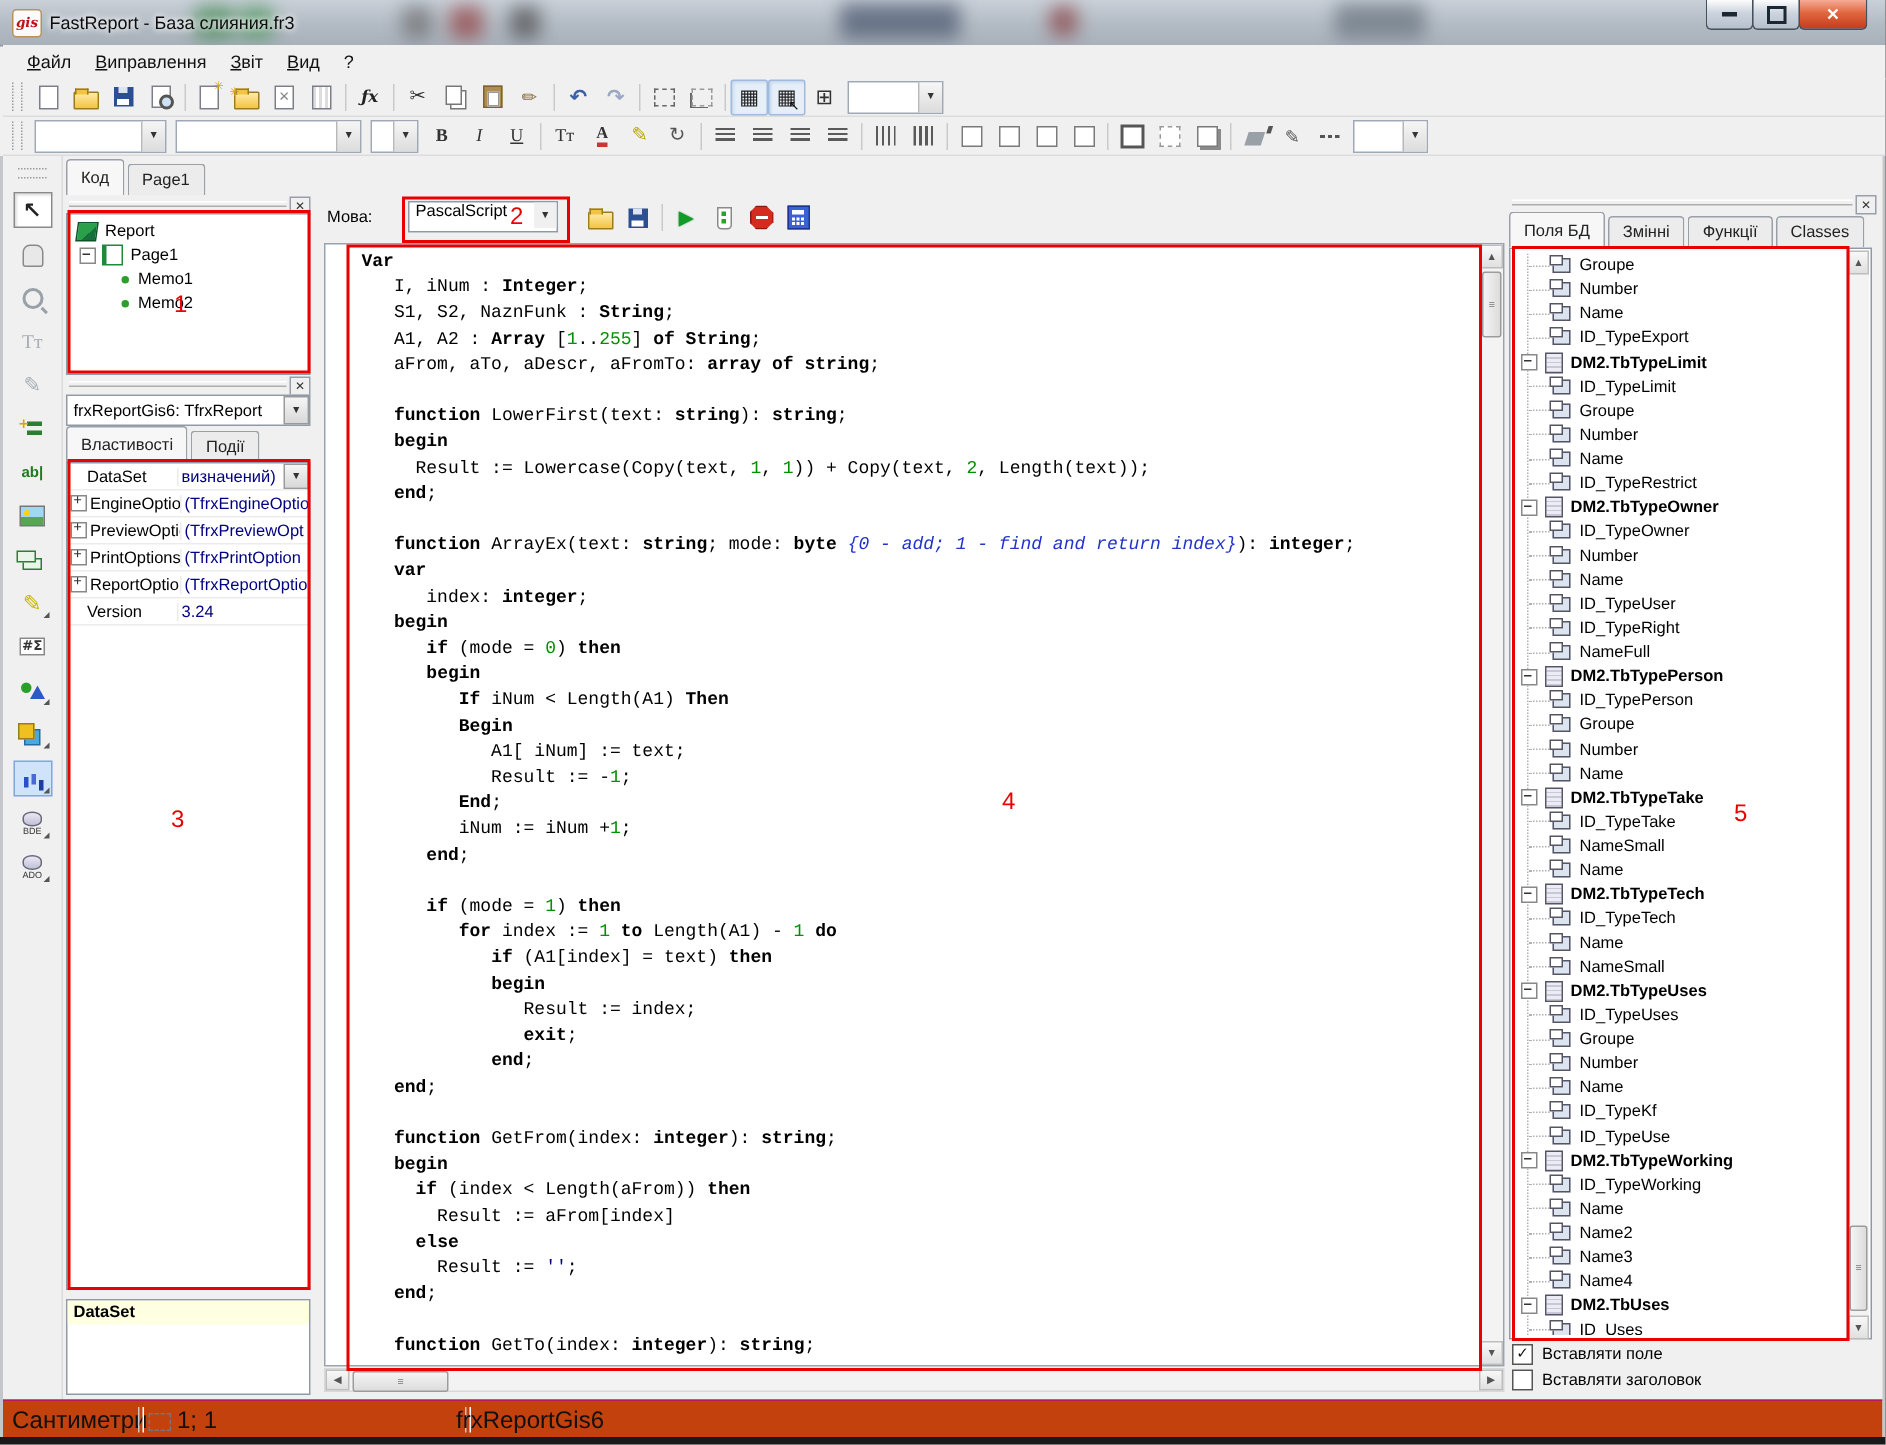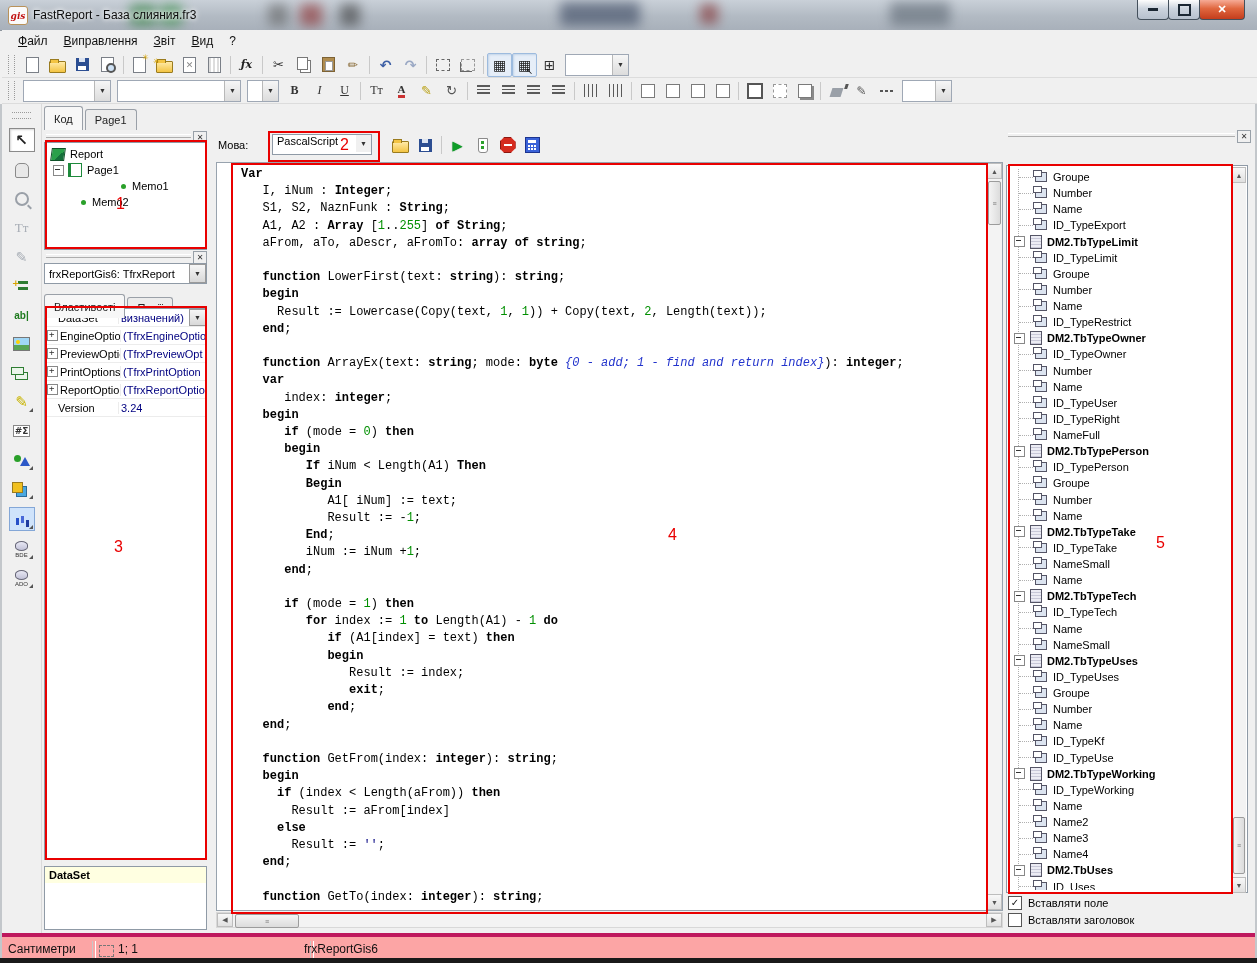--- a/index.html
+++ b/index.html
@@ -191,21 +191,21 @@
   .db-stub{width:14px;border-top:1px dotted #b0b0b0;flex:none;margin-left:9px;margin-right:2px;}
   .db-fld{width:10px;height:8px;border:1px solid #556;background:#dce4f0;flex:none;margin-right:6px;position:relative;}
   .db-fld::before{content:"";position:absolute;left:-3px;top:-3px;width:7px;height:5px;border:1px solid #556;background:#fff;}
   .db-table-label{font-weight:bold;}
   #rp-scroll{position:absolute;right:1px;top:1px;width:15px;height:726px;background:#f3f3f3;border-left:1px solid #d8d8d8;box-sizing:border-box;}
   #rp-opts{position:absolute;left:1008px;top:894px;font-size:11px;color:#000;}
   .opt-row{height:17px;display:flex;align-items:center;}
   .cb{width:12px;height:12px;border:1px solid #555;background:#fff;margin-right:6px;display:flex;align-items:center;justify-content:center;
     font:bold 10px "DejaVu Sans",sans-serif;color:#111;flex:none;}
   
-  #status{position:absolute;left:2px;top:933px;width:1253px;height:25px;background:#fca5a5;border-top:4px solid #be185d;font-size:12px;color:#111;}
+  #status{position:absolute;left:2px;top:933px;width:1253px;height:25px;background:#c2410c;border-top:1px solid #be185d;font-size:16px;color:#111;}
   .st-sep{position:absolute;top:4px;height:17px;width:2px;border-left:1px solid #c7c7c7;border-right:1px solid #fff;}
   .st-icon{position:absolute;left:97px;top:8px;width:13px;height:10px;border:1px dashed #777;}
   #bottomedge{position:absolute;left:0;top:958px;width:1257px;height:5px;background:#191919;}
   .sideedge{position:absolute;top:104px;height:854px;width:2px;background:#c3c7cb;}
   
   .anno{position:absolute;border:2px solid #e90000;z-index:40;pointer-events:none;}
   .anno-label{position:absolute;color:#e90000;font-size:16px;z-index:41;pointer-events:none;}
 </style>
 </head>
 <body>
@@ -485,38 +485,38 @@
   <div class="whitebox" id="tree-panel">
       <div class="tr-row" style="padding-left: 6px;">
         <span class="rt-report"></span>
         <span>Report</span>
       </div>
       <div class="tr-row" style="padding-left: 8px;">
         <div class="expbox"></div>
         <span class="rt-page"></span>
         <span>Page1</span>
       </div>
-      <div class="tr-row" style="padding-left: 36px; margin-left: 40px;">
+      <div class="tr-row" style="padding-left: 36px;">
         <span class="rt-memo"></span>
         <span>Memo1</span>
       </div>
       <div class="tr-row" style="padding-left: 36px;">
         <span class="rt-memo"></span>
         <span>Memo2</span>
       </div>
     </div>
 
   <div class="dockband" style="left:44px;top:251px;width:163px;">
     <div class="xbtn">✕</div>
   </div>
   <div id="obj-combo">
     <span style="flex:1;overflow:hidden;white-space:nowrap;">frxReportGis6: TfrxReport</span>
     <span class="pdrop" style="height:17px;">▼</span>
   </div>
-  <div class="tabrow" style="left:44px;top:296px;height:22px;" id="insp-tabs">
+  <div class="tabrow" style="left:44px;top:286px;height:22px;" id="insp-tabs">
       <div class="tab active">
         <span>Властивості</span>
       </div>
       <div class="tab">
         <span>Події</span>
       </div>
     </div>
   <div class="whitebox" id="props">
       <div class="prow">
         <div class="pexp-spacer"></div>
@@ -591,20 +591,34 @@
   </div>
   <div id="hscroll">
     <div class="sbtn" style="left:0;">◀</div>
     <div id="hthumb">≡</div>
     <div class="sbtn" style="right:0;">▶</div>
   </div>
 
   <div class="dockband" style="left:1006px;top:130px;width:245px;">
     <div class="xbtn">✕</div>
   </div>
+  <div class="tabrow" style="left:1006px;top:142px;height:23px;" id="rp-tabs">
+      <div class="tab active">
+        <span>Поля БД</span>
+      </div>
+      <div class="tab">
+        <span>Змінні</span>
+      </div>
+      <div class="tab">
+        <span>Функції</span>
+      </div>
+      <div class="tab">
+        <span>Classes</span>
+      </div>
+    </div>
   <div class="whitebox" id="rp-tree">
     <div id="rp-rows">
         <div class="guide"></div>
         <div class="db-row">
           <div class="db-stub"></div>
           <div class="db-fld"></div>
           <span>Groupe</span>
         </div>
         <div class="db-row">
           <div class="db-stub"></div>

